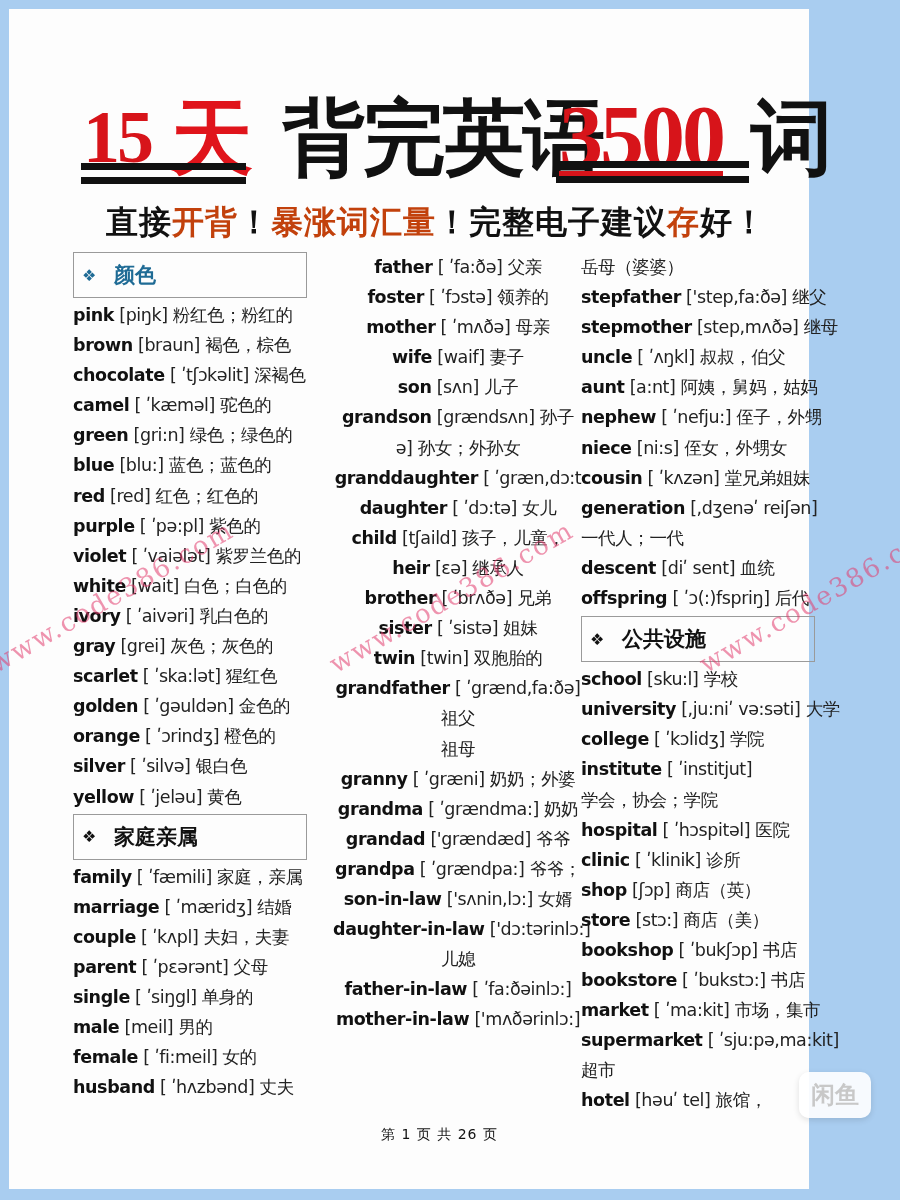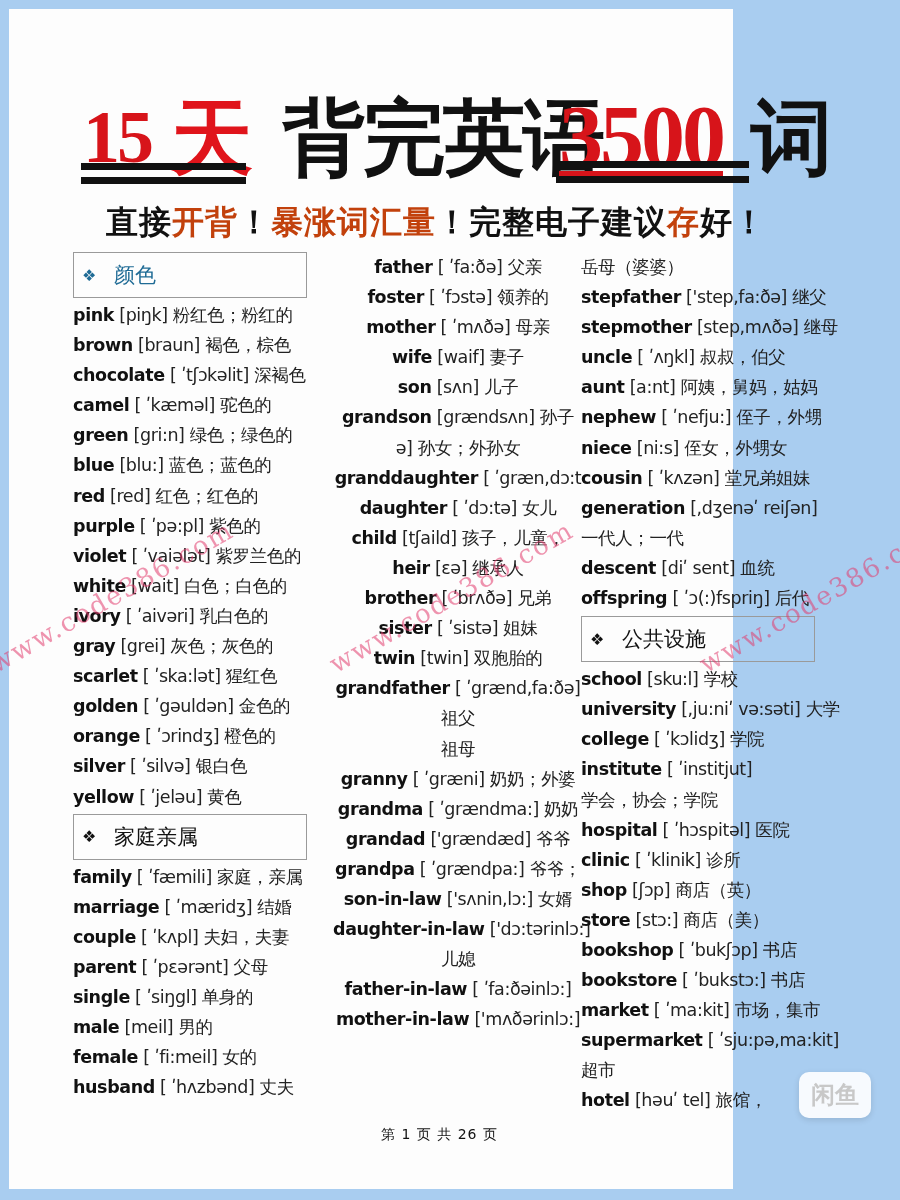--- a/index.html
+++ b/index.html
@@ -5,21 +5,21 @@
   * { box-sizing: border-box; margin: 0; padding: 0; }
   html, body { width: 900px; height: 1200px; overflow: hidden; }
   body {
     background: #a9cdf0;
     font-family: "Liberation Sans", "DejaVu Sans", sans-serif;
     position: relative;
   }
   .page {
     position: absolute;
     left: 9px; top: 9px;
-    width: 724px; height: 1180px;
+    width: 800px; height: 1180px;
     background: #fdfdfd;
   }
   
   .title {
     position: absolute;
     left: 70px; top: 78px;
     width: 760px; height: 100px;
     font-family: "DejaVu Serif", "Liberation Serif", serif;
     font-weight: bold;
     white-space: nowrap;
@@ -63,21 +63,21 @@
   .sec {
     height: 46px;
     margin: 0 0 2px 0;
     border: 1.5px solid #9a9a9a;
     display: flex;
     align-items: center;
     padding-left: 8px;
     width: 234px;
   }
   .sec .dia { font-size: 16px; width: 32px; color: #2c6b8a; }
-  .sec .lbl { font-size: 21px; font-weight: normal; font-family: "DejaVu Sans", sans-serif; }
+  .sec .lbl { font-size: 21px; font-weight: bold; font-family: "DejaVu Sans", sans-serif; }
   .sec.blue .lbl, .sec.blue .dia { color: #1f6b95; }
   .sec.dark .lbl, .sec.dark .dia { color: #111; }
 
   .footer {
     position: absolute;
     left: 372px; top: 1117px;
     font-size: 14px;
     color: #111;
     font-family: "DejaVu Sans", sans-serif;
     letter-spacing: 1px;

